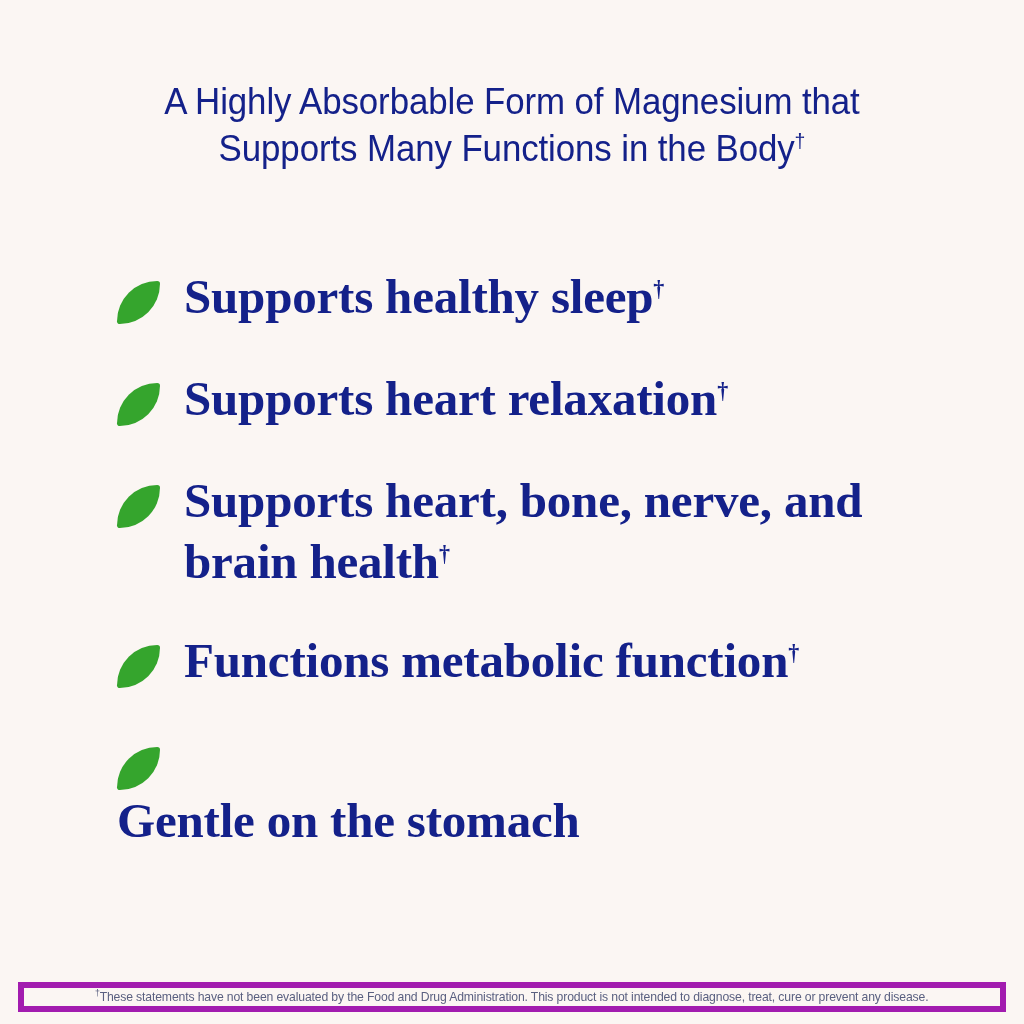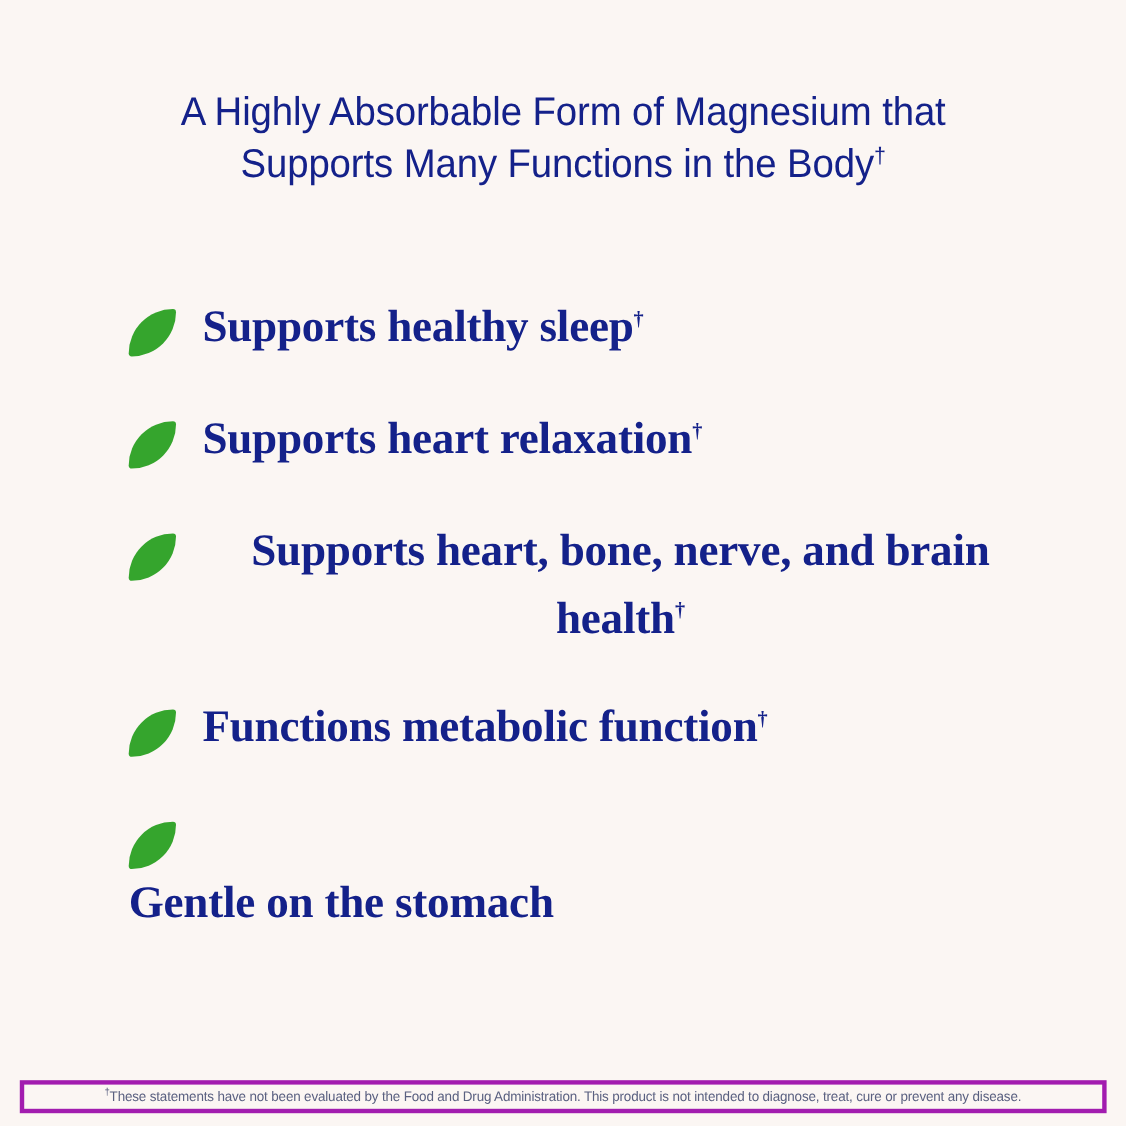--- a/index.html
+++ b/index.html
@@ -80,43 +80,42 @@
     width: 43px;
     height: 43px;
     background: #35a52d;
     border-radius: 43px 3px 43px 3px;
     transform: rotate(0deg);
   }
 
   .benefit-text {
     font-family: "Liberation Serif", serif;
     font-weight: 700;
-    font-size: 41px;
+    font-size: 49px;
     line-height: 61px;
     color: #14218a;
     letter-spacing: -0.2px;
     max-width: 760px;
-    text-align: center;
   }
   .benefit-text sup {
     font-size: 0.45em;
     vertical-align: super;
     line-height: 0;
     font-weight: 700;
   }
 
   
   .disclaimer {
     position: absolute;
     left: 18px;
     top: 982px;
     width: 988px;
     height: 30px;
     box-sizing: border-box;
-    border: 4px solid #a21caf;
+    border: 6px solid #a21caf;
     background: #fbf6f3;
     display: flex;
     align-items: center;
     justify-content: center;
   }
   .disclaimer-text {
     font-family: "Liberation Sans", sans-serif;
     font-size: 12.6px;
     line-height: 14px;
     color: #5a6080;

